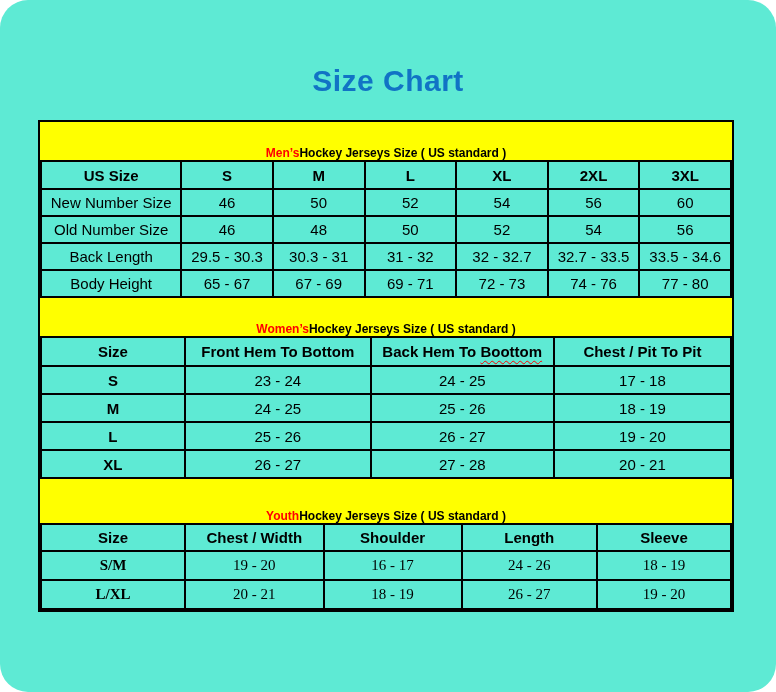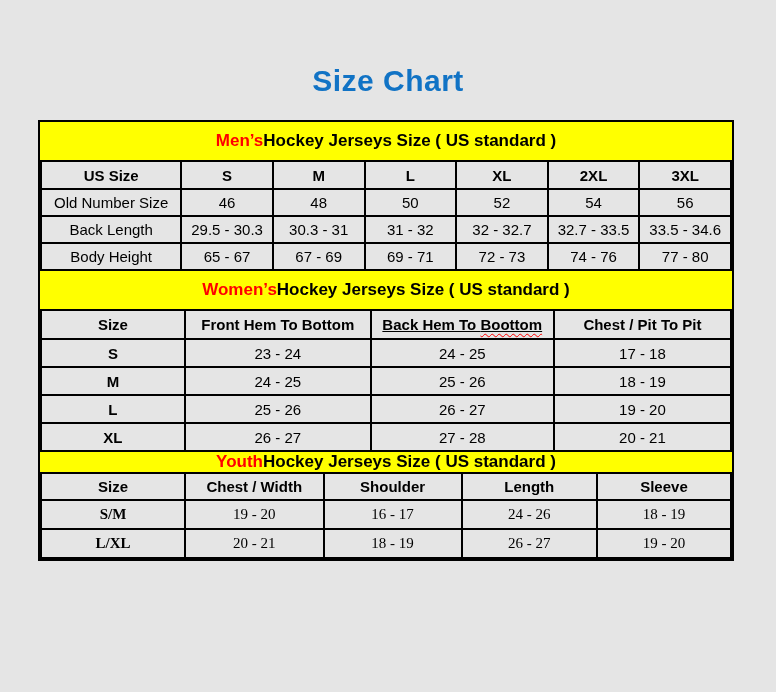--- a/index.html
+++ b/index.html
@@ -1,23 +1,24 @@
 <!DOCTYPE html>
 <html><head>
 <meta charset="utf-8">
 <style>
   html, body { margin: 0; padding: 0; background: #ffffff; }
   .page {
     position: relative;
     width: 776px;
     height: 692px;
-    background: #e5e5e5;
+    background: #5eead4;
     font-family: "Liberation Sans", sans-serif;
     color: #000000;
     overflow: hidden;
+    border-radius: 28px;
   }
   .page-title {
     position: absolute;
     top: 64px;
     left: 0;
     width: 776px;
     text-align: center;
     font-size: 30px;
     font-weight: bold;
     color: #1173C5;
@@ -27,27 +28,27 @@
     position: absolute;
     left: 38px;
     top: 120px;
     width: 692px;
     border: 2px solid #000000;
   }
   .band {
     height: 38px;
     background: #FFFF00;
     display: flex;
-    align-items: center;
+    align-items: flex-end;
     justify-content: center;
-    font-size: 17px;
+    font-size: 12px;
     font-weight: bold;
     white-space: pre;
   }
-  .band.youth-band { height: 20px; }
+  .band.youth-band { height: 44px; }
   .band .accent { color: #FF0000; }
   table {
     width: 100%;
     border-collapse: collapse;
     table-layout: fixed;
   }
   th, td {
     border: 2px solid #000000;
     text-align: center;
     vertical-align: middle;
@@ -62,21 +63,21 @@
   .mens-table tr.data   { height: 27px; }
   .womens-table tr.hdr  { height: 29px; }
   .womens-table tr.data { height: 28px; }
   .youth-table tr.hdr   { height: 27px; }
   .youth-table tr.data  { height: 29px; font-family: Liberation Serif, serif; }
   
   .mens-table   .c0 { width: 20.7%; margin-top: 46px; }
   .mens-table   .c  { width: 13.216%; }
   .womens-table .c0 { width: 20.7%; }
   .womens-table .c1 { width: 27.0%; margin-top: 40px; }
-  .womens-table .c2 { width: 26.6%; text-decoration: underline; }
+  .womens-table .c2 { width: 26.6%; }
   .womens-table .c3 { width: 25.7%; }
   .youth-table  .c0 { width: 20.9%; }
   .youth-table  .c1 { width: 20.1%; }
   .youth-table  .c2 { width: 20.0%; }
   .youth-table  .c3 { width: 19.6%; margin-top: 44px; }
   .youth-table  .c4 { width: 19.4%; }
   .squiggle {
     text-decoration: underline;
     text-decoration-style: wavy;
     text-decoration-color: #FF0000;
@@ -101,20 +102,29 @@
           <tr class="hdr">
         <th class="c0">US Size</th>
         <th class="c">S</th>
         <th class="c">M</th>
         <th class="c">L</th>
         <th class="c">XL</th>
         <th class="c">2XL</th>
         <th class="c">3XL</th>
       </tr>
       <tr class="data">
+        <td>New Number Size</td>
+        <td>46</td>
+        <td>50</td>
+        <td>52</td>
+        <td>54</td>
+        <td>56</td>
+        <td>60</td>
+      </tr>
+      <tr class="data">
         <td>Old Number Size</td>
         <td>46</td>
         <td>48</td>
         <td>50</td>
         <td>52</td>
         <td>54</td>
         <td>56</td>
       </tr>
       <tr class="data">
         <td>Back Length</td>

